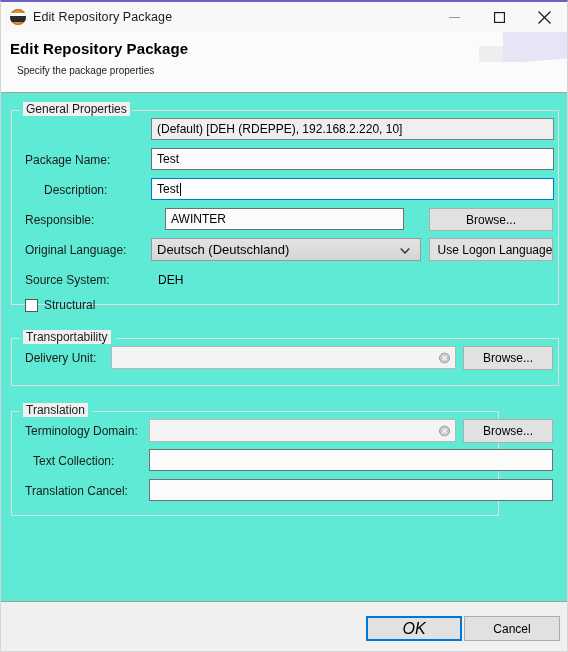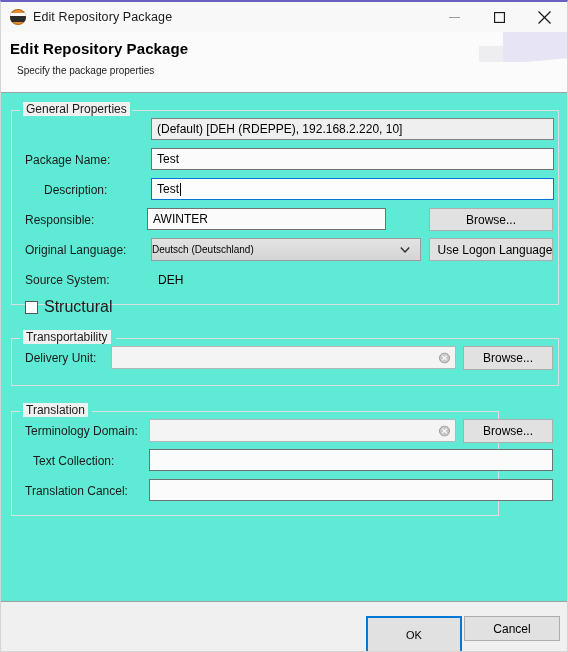--- a/index.html
+++ b/index.html
@@ -238,24 +238,25 @@
     transform: translateY(-50%);
     width: 11px;
     height: 11px;
   }
 
   .combo {
     position: absolute;
     box-sizing: border-box;
     background: linear-gradient(to bottom, #e3e3e3 0%, #dcdcdc 50%, #d4d4d4 100%);
     border: 1px solid #9a9a9a;
-    font-size: 10px;
+    font-size: 13px;
     color: #000;
     display: flex;
     align-items: center;
+    padding-left: 5px;
     white-space: nowrap;
   }
   .combo-arrow {
     position: absolute;
     right: 10px;
     top: 50%;
     transform: translateY(-50%);
   }
 
   .btn {
@@ -280,21 +281,21 @@
   .checkbox {
     width: 13px;
     height: 13px;
     box-sizing: border-box;
     border: 1px solid #555555;
     background: #ffffff;
     margin-right: 6px;
     flex: none;
   }
   .checkbox-label {
-    font-size: 16px;
+    font-size: 12px;
     color: #1b1b1b;
   }
 
   .static-val {
     position: absolute;
     font-size: 12px;
     color: #000;
   }
 
   
@@ -302,29 +303,30 @@
     position: relative;
     height: 51px;
     background: #f0f0f0;
     border-top: 1px solid #a0a0a0;
   }
   .btn-ok {
     position: absolute;
     left: 365px;
     top: 14px;
     width: 96px;
-    height: 37px;
+    height: 25px;
     box-sizing: border-box;
     background: #e1e1e1;
     border: 2px solid #0078d7;
     display: flex;
     align-items: center;
     justify-content: center;
-    font-size: 11px;
+    font-size: 16px;
     color: #000;
+    font-style: italic;
   }
   .btn-cancel {
     position: absolute;
     left: 463px;
     top: 14px;
     width: 96px;
     height: 25px;
     box-sizing: border-box;
     background: #e1e1e1;
     border: 1px solid #adadad;
@@ -389,21 +391,21 @@
       <span>Test</span>
     </div>
 
     <div class="lbl" style="left:15px; top:90px;margin-left:28px;">Description:</div>
     <div class="field focused" style="left:150px; top:85px; width:403px; height:22px;">
       <span>Test</span>
         <span class="caret"></span>
     </div>
 
     <div class="lbl" style="left:24px; top:120px;">Responsible:</div>
-    <div class="field" style="left:146px; top:115px; width:239px; height:22px;">
+    <div class="field" style="left:164px; top:115px; width:239px; height:22px;">
       <span>AWINTER</span>
     </div>
     <div class="btn" style="left:428px; top:115px; width:124px; height:23px;">Browse...</div>
 
     <div class="lbl" style="left:24px; top:150px;">Original Language:</div>
     <div class="combo" style="left:150px; top:145px; width:270px; height:23px;">
       <span>Deutsch (Deutschland)</span>
       <span class="combo-arrow">
         <svg width="10" height="7" viewBox="0 0 10 7">
           <polyline points="0.8,1 5,5.4 9.2,1" fill="none" stroke="#303030" stroke-width="1.4"></polyline>

